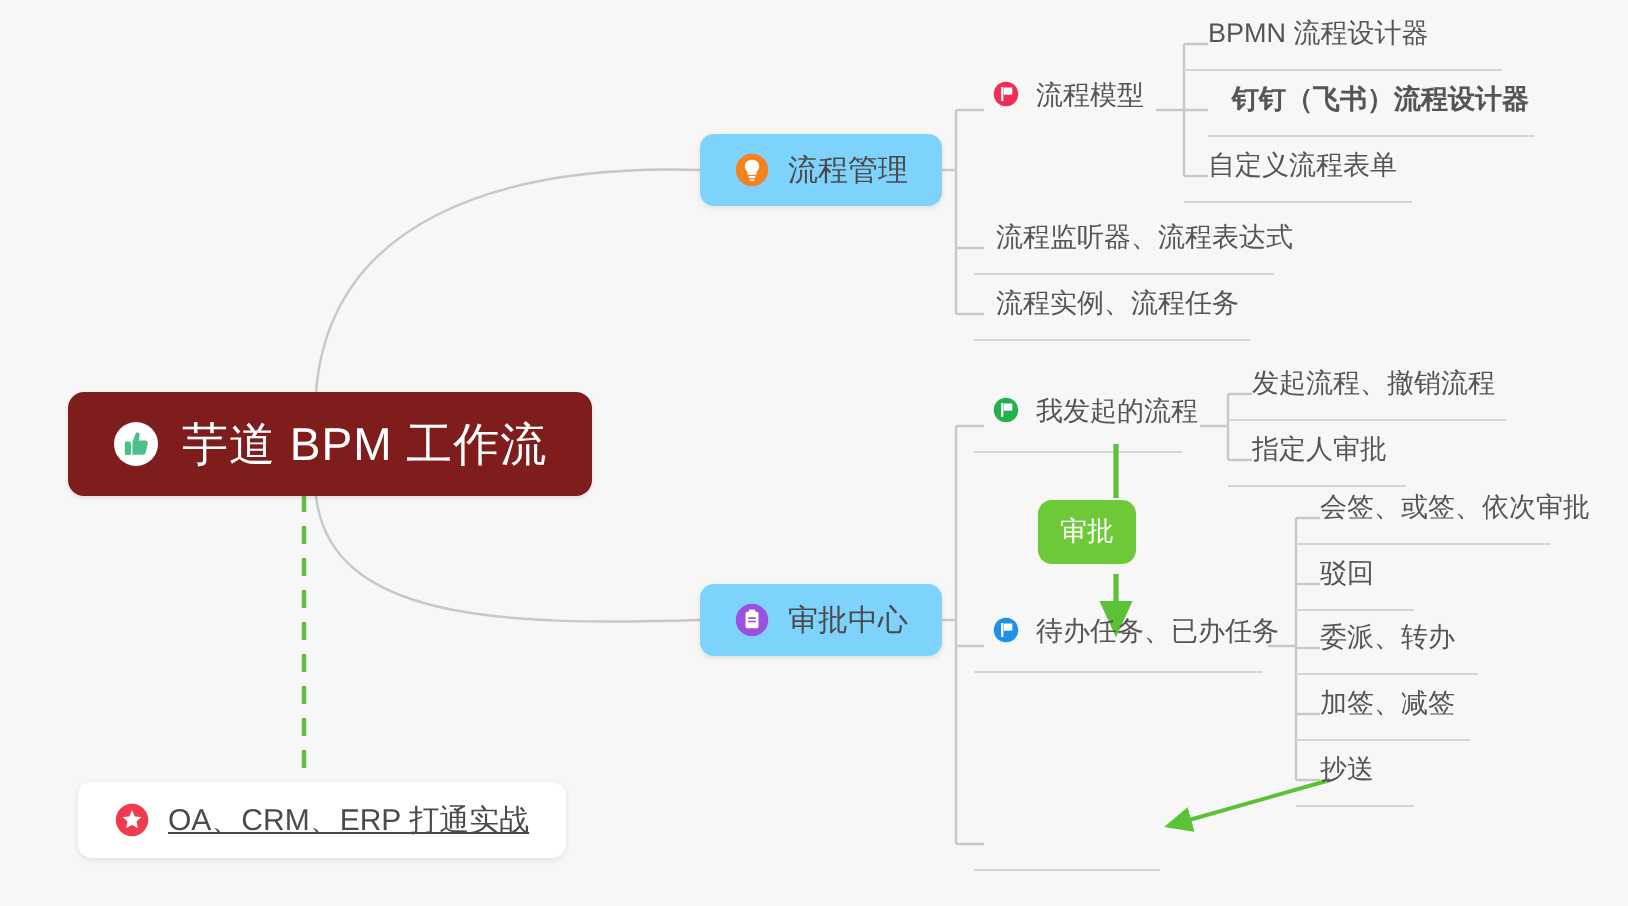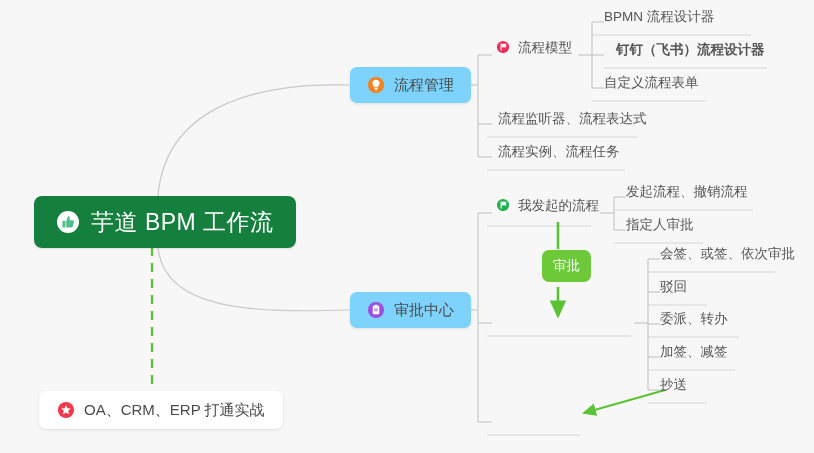--- a/index.html
+++ b/index.html
@@ -30,21 +30,21 @@
   .node {
     position: absolute;
     display: flex;
     align-items: center;
     box-sizing: border-box;
     white-space: nowrap;
   }
 
   
   .root-node {
-    background: #15803d;
+    background: #7f1d1d;
     border-radius: 8px;
     padding: 0 22px;
     height: 52px;
     color: #ffffff;
     font-size: 23px;
     letter-spacing: 0.5px;
     box-shadow: 0 1px 2px rgba(0,0,0,0.10);
   }
   .root-node .label { margin-left: 11px; }
 
@@ -266,43 +266,53 @@
     <span class="label">我发起的流程</span>
   </div>
 
   <div class="node leaf-node" style="left:620px; top:182px;">
     <span class="label">发起流程、撤销流程</span>
   </div>
   <div class="node leaf-node" style="left:620px; top:215px;">
     <span class="label">指定人审批</span>
   </div>
 
+  <div class="node flag-node" style="left:490px; top:308px;">
+    <span class="ico">
+      <svg width="14" height="14" viewBox="0 0 16 16">
+        <circle cx="8" cy="8" r="7" fill="#1e90e8"></circle>
+        <rect x="5.2" y="4.0" width="1.3" height="8.0" fill="#ffffff"></rect>
+        <path d="M6.7 4.3 L11.6 4.3 L11.6 8.4 L6.7 8.4 Z" fill="#ffffff"></path>
+      </svg>
+    </span>
+    <span class="label">待办任务、已办任务</span>
+  </div>
 
   <div class="node leaf-node" style="left:654px; top:244px;">
     <span class="label">会签、或签、依次审批</span>
   </div>
   <div class="node leaf-node" style="left:654px; top:277px;">
     <span class="label">驳回</span>
   </div>
   <div class="node leaf-node" style="left:654px; top:309px;">
     <span class="label">委派、转办</span>
   </div>
   <div class="node leaf-node" style="left:654px; top:342px;">
     <span class="label">加签、减签</span>
   </div>
   <div class="node leaf-node" style="left:654px; top:375px;">
     <span class="label">抄送</span>
   </div>
 
 
-  <div class="node badge-node" style="left:542px; top:250px;">
+  <div class="node badge-node" style="left:519px; top:250px;">
     <span class="label">审批</span>
   </div>
 
-  <div class="node note-node" style="left:39px; top:391px;">
+  <div class="node note-node" style="left:39px; top:391px;text-decoration:underline;">
     <span class="ico">
       <svg width="18" height="18" viewBox="0 0 20 20">
         <circle cx="10" cy="10" r="9" fill="#ef3b50"></circle>
         <path d="M10 4.6 L11.55 8.0 L15.2 8.4 L12.5 10.9 L13.25 14.6 L10 12.7
                  L6.75 14.6 L7.5 10.9 L4.8 8.4 L8.45 8.0 Z" fill="#ffffff"></path>
       </svg>
     </span>
     <span class="label">OA、CRM、ERP 打通实战</span>
   </div>
 

